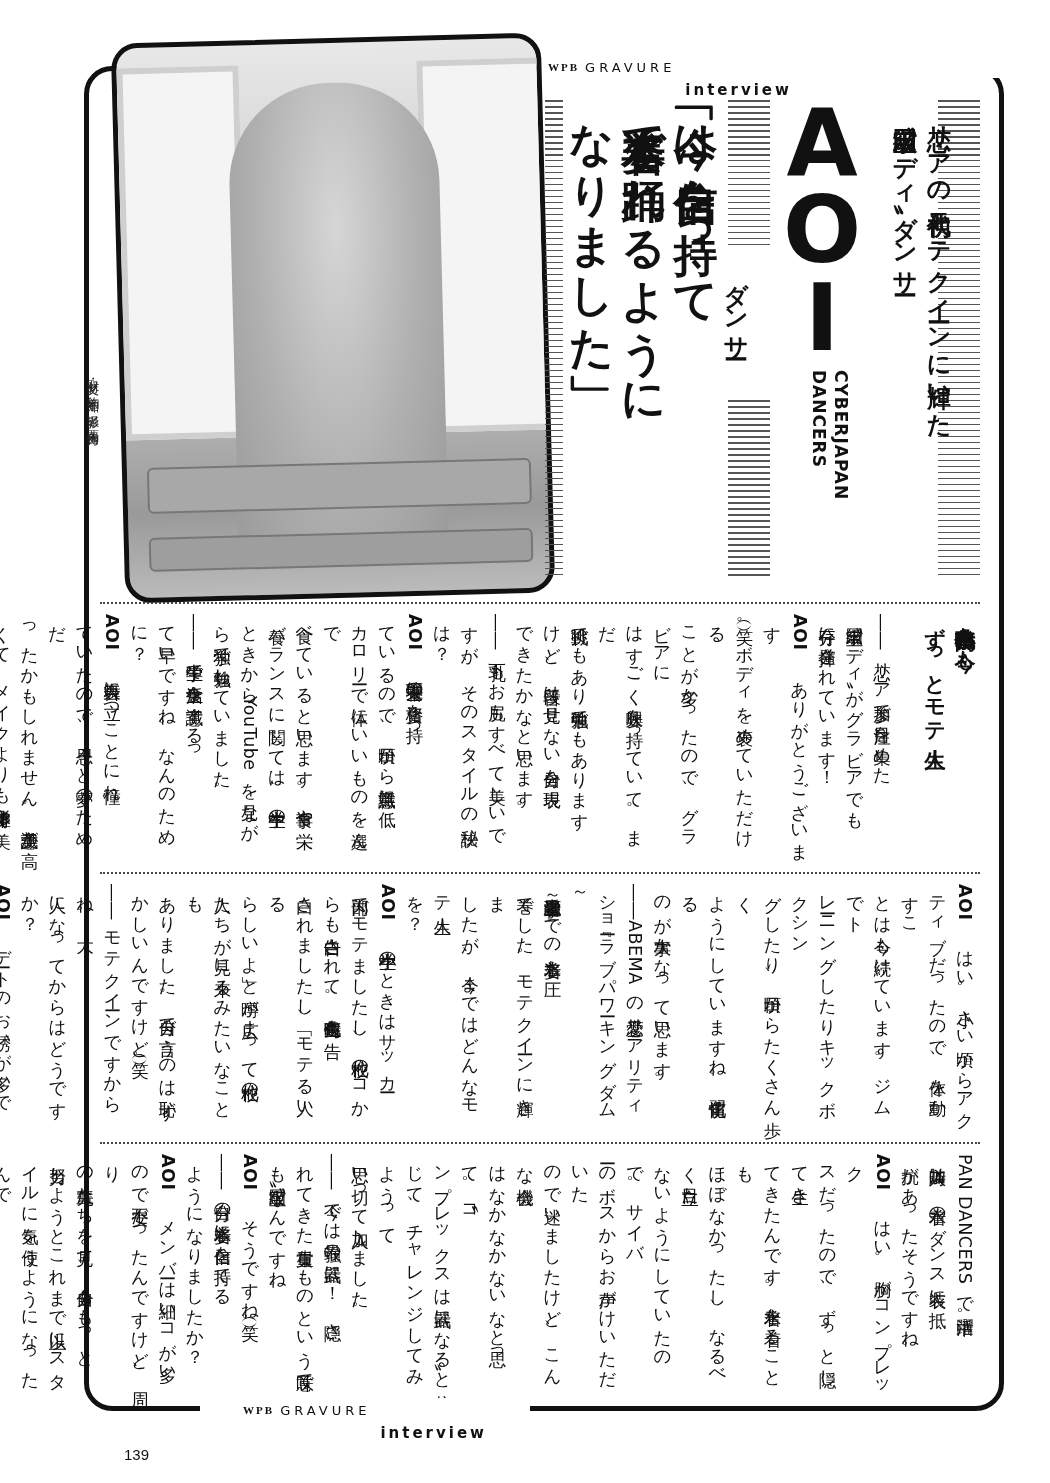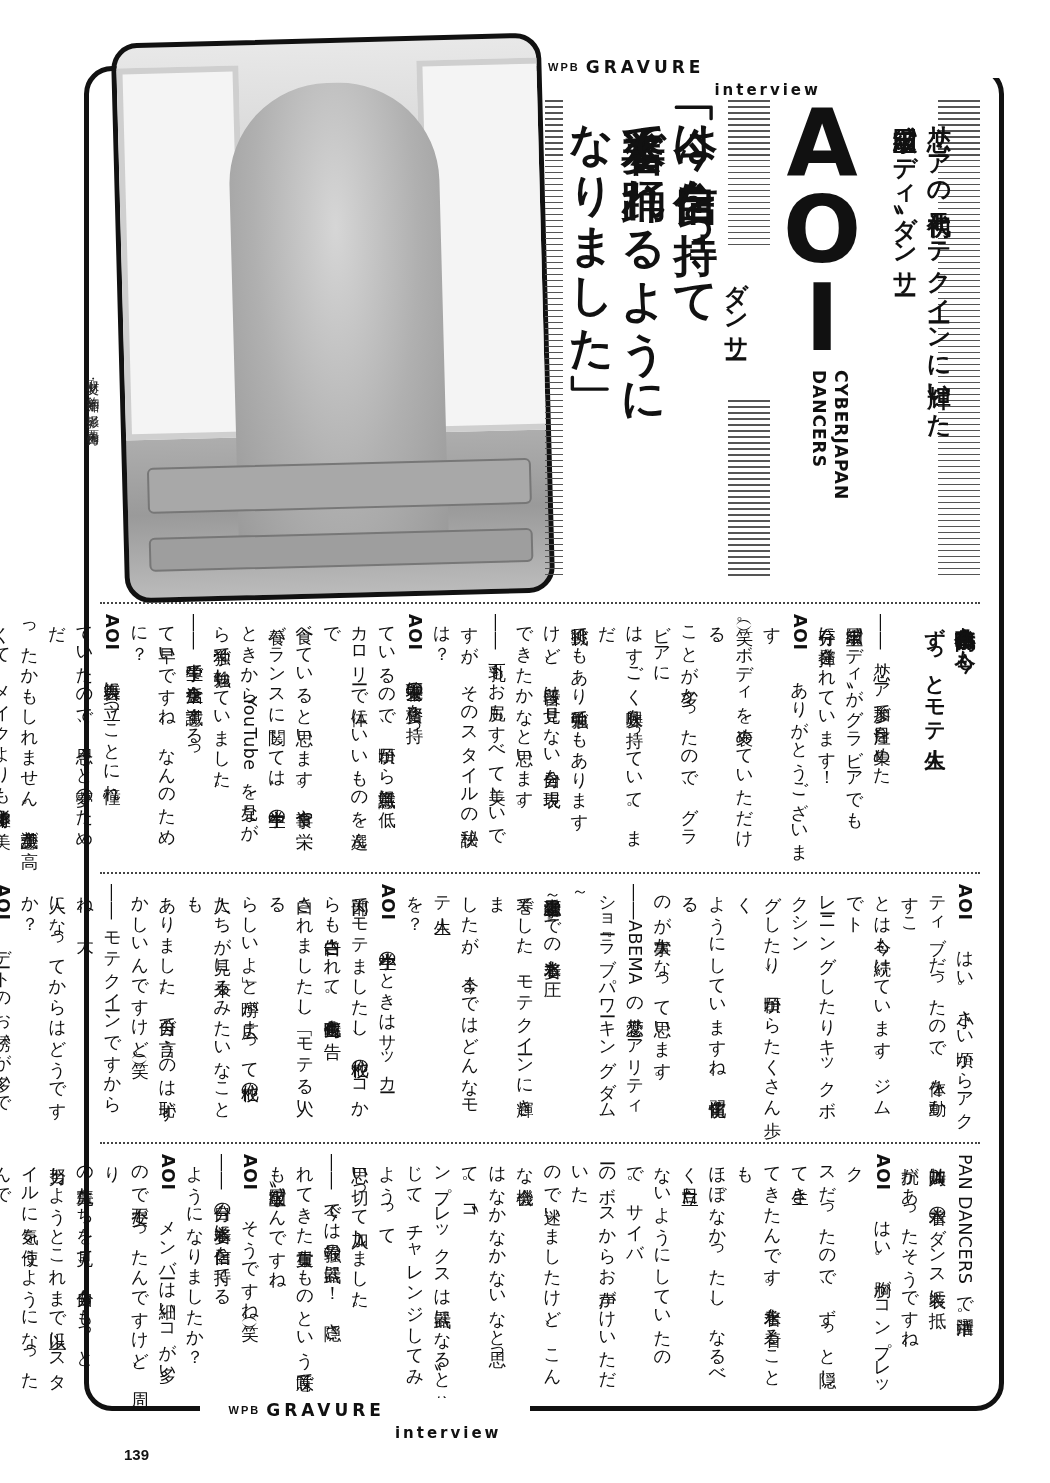--- a/index.html
+++ b/index.html
@@ -1,21 +1,21 @@
 <!DOCTYPE html>
 <html><head>
 <meta charset="utf-8">
 <style>
   html,body{margin:0;padding:0;background:#fff;}
   body{width:1050px;height:1483px;position:relative;overflow:hidden;font-family:"DejaVu Sans",sans-serif;color:#111;}
   .frame{position:absolute;left:84px;top:66px;width:920px;height:1345px;border:5px solid #111;border-radius:28px;box-sizing:border-box;}
   .header-bar{position:absolute;top:56px;left:540px;width:470px;height:22px;display:flex;align-items:center;background:#fff;}
   .footer-bar{position:absolute;top:1398px;left:200px;width:330px;height:24px;display:flex;align-items:center;justify-content:center;background:#fff;}
-  .wpb{font-family:Liberation Sans, sans-serif;font-weight:bold;font-size:11px;letter-spacing:2px;margin-right:6px;}
-  .grav{font-family:"DejaVu Sans",sans-serif;font-weight:bold;font-size:17px;letter-spacing:4px;margin-right:10px;}
+  .wpb{font-family:Liberation Serif, serif;font-weight:bold;font-size:11px;letter-spacing:2px;margin-right:6px;}
+  .grav{font-family:"DejaVu Sans",sans-serif;font-weight:normal;font-size:13px;letter-spacing:4px;margin-right:10px;}
   .intv{font-family:"DejaVu Sans",sans-serif;font-weight:bold;font-size:15px;letter-spacing:3px;margin-top:46px;}
   .header-bar .tag{background:#fff;padding:0 8px;display:flex;align-items:center;}
   .photo{position:absolute;left:118px;top:38px;width:420px;height:550px;border:5px solid #111;border-radius:26px;transform:rotate(-1.5deg);overflow:hidden;
     background:linear-gradient(180deg,#e8e8e8 0%,#d0d0d0 30%,#bdbdbd 60%,#9a9a9a 85%,#bbb 100%);}
   .photo .win{position:absolute;background:#f4f4f4;border:6px solid #cfcfcf;}
   .photo .figure{position:absolute;left:110px;top:40px;width:210px;height:480px;border-radius:100px 100px 20px 20px;background:radial-gradient(ellipse at 50% 30%,#d6d6d6 0%,#b0b0b0 55%,#999 100%);}
   .photo .chair{position:absolute;left:20px;top:420px;width:380px;height:42px;background:#a8a8a8;border:2px solid #777;border-radius:6px;}
   .photo .chair2{position:absolute;left:20px;top:490px;width:380px;height:30px;background:#9e9e9e;border:2px solid #777;border-radius:6px;}
   .v{writing-mode:vertical-rl;-webkit-writing-mode:vertical-rl;text-orientation:mixed;position:absolute;}
   .credit{left:84px;top:370px;font-size:12.5px;letter-spacing:1px;color:#222;}
@@ -23,21 +23,21 @@
   .name{position:absolute;left:782px;top:100px;font-family:"DejaVu Sans",sans-serif;font-weight:bold;font-size:92px;line-height:0.95;width:80px;text-align:center;}
   .name span{display:block;}
   .subtitle{font-family:"DejaVu Sans",sans-serif;font-weight:bold;font-size:24px;line-height:34px;left:888px;top:108px;letter-spacing:1px;}
   .group{font-family:"DejaVu Sans",sans-serif;font-weight:bold;font-size:17px;line-height:22px;left:808px;top:370px;letter-spacing:1px;}
   .role{font-family:"DejaVu Sans",sans-serif;font-weight:bold;font-size:24px;left:720px;top:265px;}
   .headline{font-family:"DejaVu Sans",sans-serif;font-weight:bold;font-size:44px;line-height:52px;left:566px;top:92px;letter-spacing:1px;}
   .band{position:absolute;left:100px;width:880px;border-top:2px dotted #444;}
   .body-col{font-family:"DejaVu Sans",sans-serif;font-size:17.5px;line-height:27.5px;letter-spacing:0.5px;height:240px;}
   .section-head{font-family:"DejaVu Sans",sans-serif;font-weight:bold;font-size:21px;line-height:30px;left:920px;top:612px;}
   .aoi{font-family:"DejaVu Sans",sans-serif;font-weight:bold;text-combine-upright:none;}
-  .pagenum{position:absolute;left:124px;top:1446px;font-family:"Liberation Sans",sans-serif;font-weight:bold;font-size:15px;}
+  .pagenum{position:absolute;left:124px;top:1446px;font-family:"Liberation Sans",sans-serif;font-weight:normal;font-size:15px;}
 </style>
 </head>
 <body>
 
 <div class="frame"></div>
 
 <div class="header-bar">
   <div class="tag">
     <span class="wpb">WPB</span>
     <span class="grav">GRAVURE</span>

